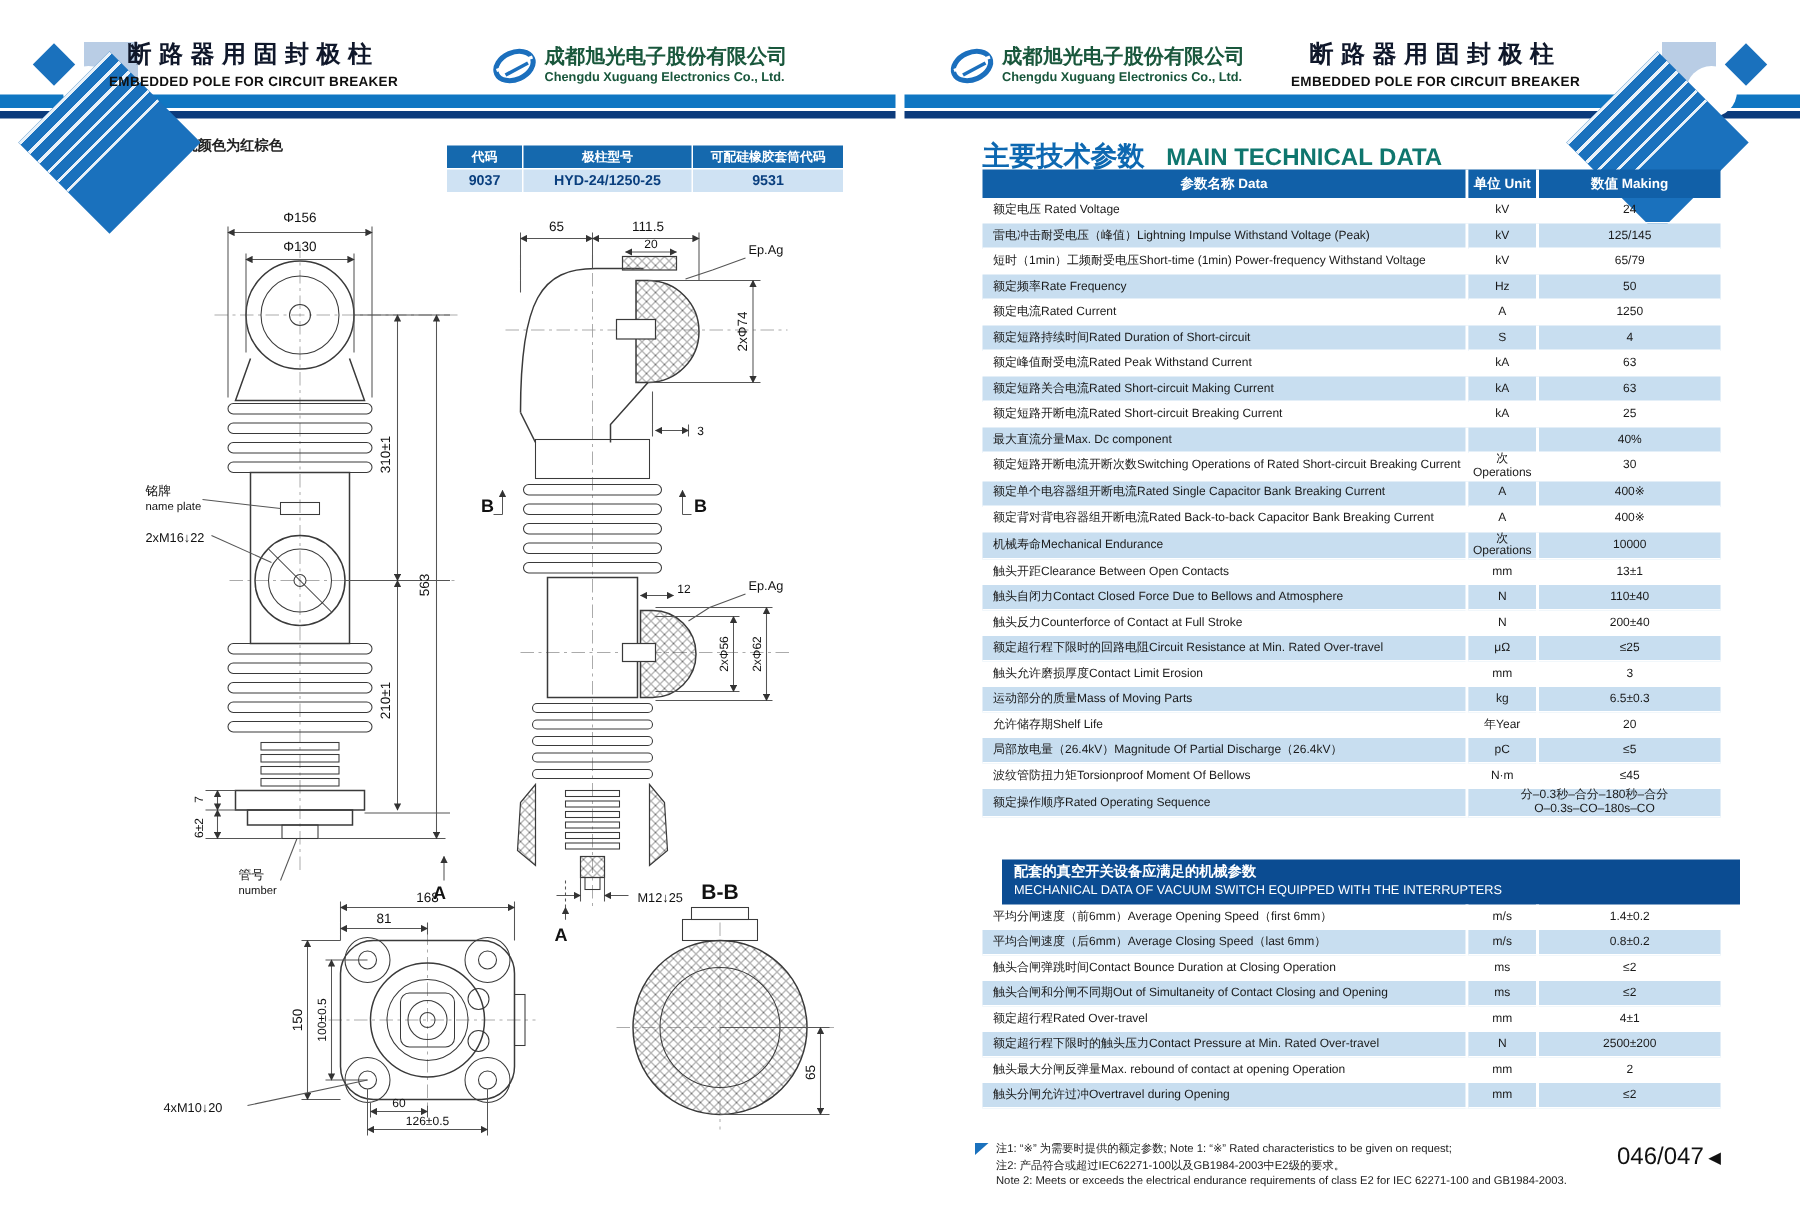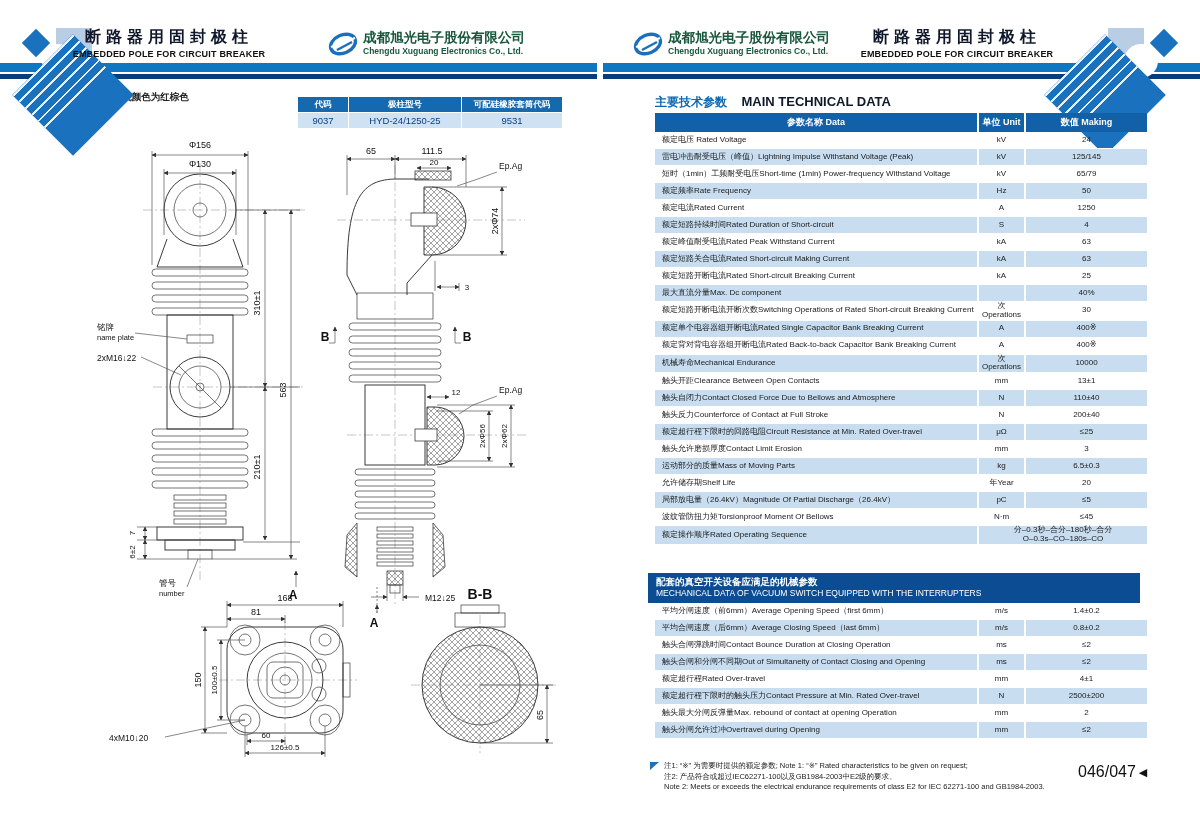--- a/index.html
+++ b/index.html
@@ -20,44 +20,44 @@
   .title-cn{font-size:16px;font-weight:bold;letter-spacing:5px;color:#0f172a;line-height:24px;white-space:nowrap;}
   .title-en{font-size:9px;font-weight:bold;color:#101010;letter-spacing:0.2px;white-space:nowrap;}
   .company{position:absolute;z-index:4;}
   .company-cn{font-size:13.5px;font-weight:bold;color:#19573c;line-height:16px;white-space:nowrap;}
   .company-en{font-size:8.5px;font-weight:bold;color:#19573c;white-space:nowrap;}
   .logo{position:absolute;z-index:4;}
   
   .color-note{position:absolute;left:100px;top:91px;font-size:9.5px;font-weight:bold;color:#222;}
   .model-table{position:absolute;left:297px;top:96px;border-collapse:separate;border-spacing:1px;}
   .model-table th{background:#1569ae;color:#fff;font-size:8.5px;font-weight:bold;height:13px;padding:1px 4px;white-space:nowrap;}
-  .model-table td{background:#cfe2f3;color:#0a3f7e;font-size:9.5px;font-weight:normal;text-align:center;height:15px;padding:0 4px;white-space:nowrap;margin-left:16px;}
+  .model-table td{background:#cfe2f3;color:#0a3f7e;font-size:9.5px;font-weight:bold;text-align:center;height:15px;padding:0 4px;white-space:nowrap;margin-left:16px;}
   
   .drawing{position:absolute;left:95px;top:135px;z-index:0;}
   .ol{stroke:#3a3a3a;stroke-width:1;fill:none;}
   .olt{stroke:#3a3a3a;stroke-width:.7;fill:none;}
   .dl{stroke:#555;stroke-width:.7;fill:none;}
   .cl{stroke:#999;stroke-width:.55;fill:none;stroke-dasharray:9 3 2 3;}
   .dtx{font-size:9px;fill:#111;text-anchor:middle;}
   .dtx8{font-size:8px;fill:#111;text-anchor:middle;}
   .lbl{font-size:8.5px;fill:#111;text-anchor:start;}
   .sec{font-size:12px;fill:#111;text-anchor:middle;font-weight:bold;}
   
   .main-title{position:absolute;left:655px;top:92px;z-index:4;white-space:nowrap;}
-  .main-title .cn{font-size:12px;font-weight:bold;color:#0d68b1;}
-  .main-title .en{font-size:13px;font-weight:bold;color:#0f172a;margin-left:10px;}
+  .main-title .cn{font-size:18px;font-weight:bold;color:#0d68b1;}
+  .main-title .en{font-size:16px;font-weight:bold;color:#0f766e;margin-left:10px;}
   .mtable{position:absolute;left:655px;border-collapse:separate;border-spacing:0;width:492px;table-layout:fixed;z-index:4;}
   .mtable th{background:#1160a8;color:#fff;font-size:9px;font-weight:bold;height:19px;padding:0;border-right:2px solid #fff;}
   .mtable th:last-child{border-right:none;}
   .mtable td{font-size:8px;height:16px;border-bottom:1px solid #fff;color:#1a1a1a;line-height:1.1;vertical-align:middle;padding:0;}
   .mtable tbody tr:nth-child(even) td{background:#c8def0;}
   .c-name{padding-left:7px!important;border-right:2px solid #fff;white-space:nowrap;overflow:hidden;}
   .c-unit{text-align:center;border-right:2px solid #fff;white-space:pre-line;}
   .c-val{text-align:center;white-space:pre-line;}
-  .mech-band{position:absolute;left:648px;width:484px;background:#0b4c92;color:#fff;padding:3px 0 4px 8px;z-index:4;}
+  .mech-band{position:absolute;left:668px;width:484px;background:#0b4c92;color:#fff;padding:3px 0 4px 8px;z-index:4;}
   .mech-band .cn{font-size:9.5px;font-weight:bold;line-height:12px;}
   .mech-band .en{font-size:8.5px;font-weight:normal;line-height:11px;}
   
   .notes{position:absolute;left:664px;top:761px;width:480px;font-size:7.5px;line-height:10.5px;color:#222;z-index:4;}
   .note-flag{position:absolute;left:650px;top:762px;width:0;height:0;border-top:8px solid #1a71bd;border-right:9px solid transparent;z-index:4;}
   .pagenum{position:absolute;left:1078px;top:763px;font-size:16px;color:#111;z-index:4;white-space:nowrap;}
   .pagenum .tri{font-size:11px;vertical-align:1px;margin-left:3px;}
 </style>
 </head>
 <body>

